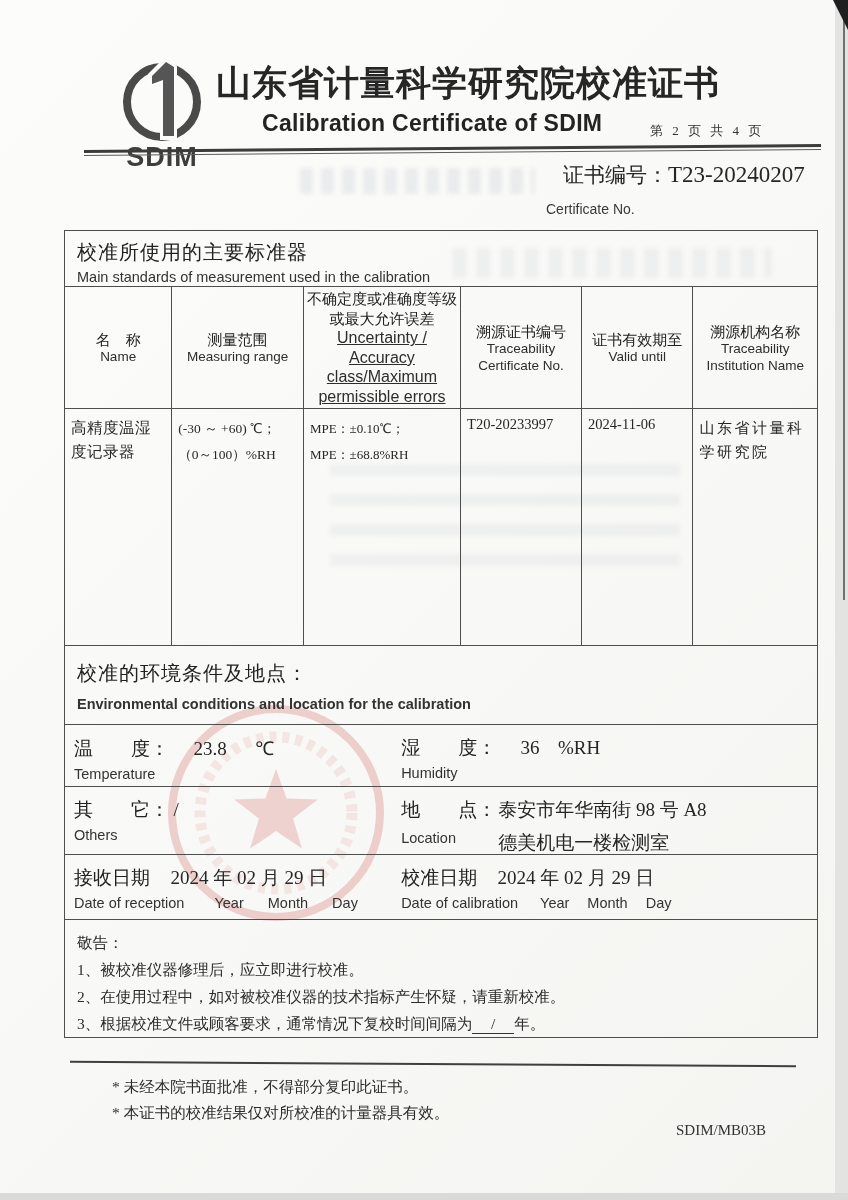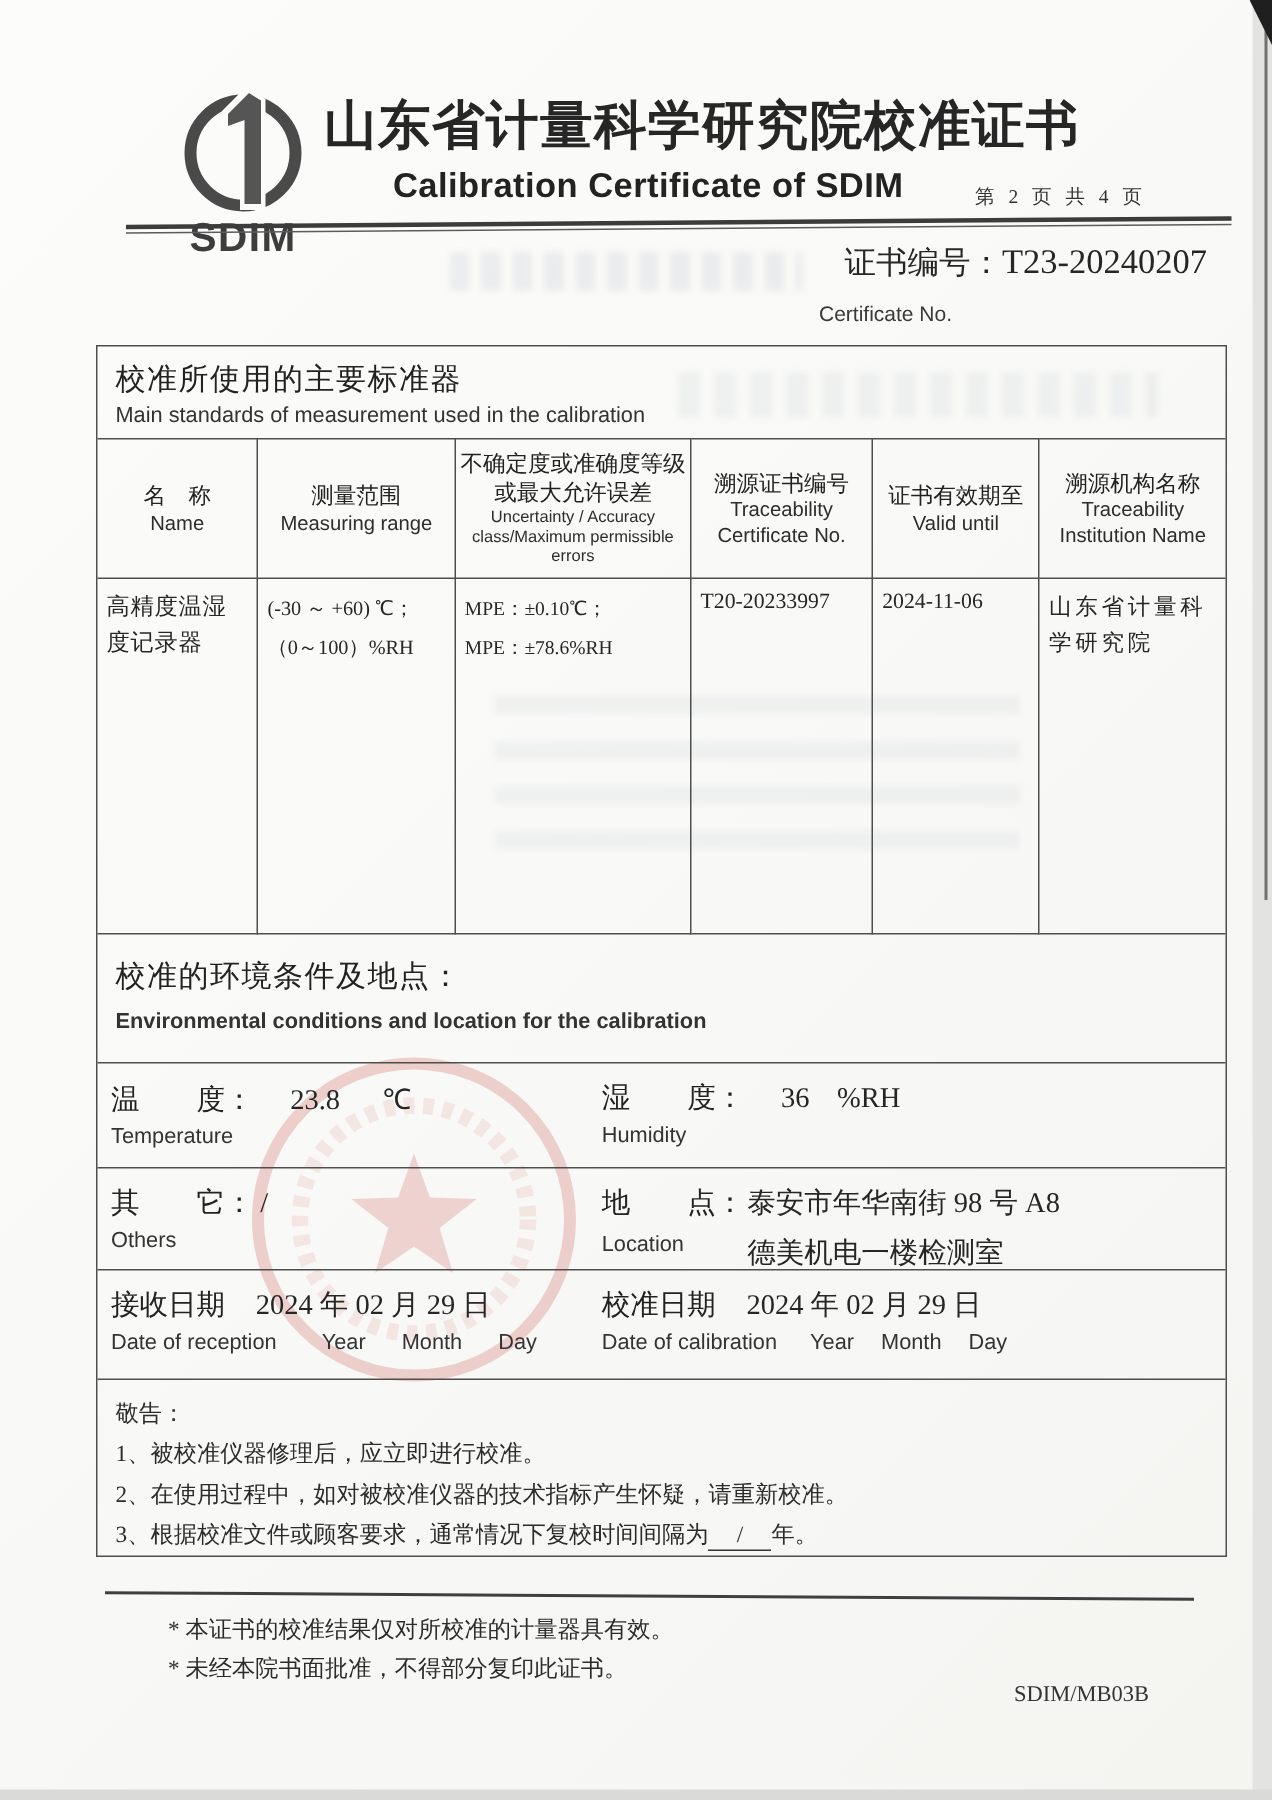--- a/index.html
+++ b/index.html
@@ -49,21 +49,21 @@
   .sec-title-en { font-size:14.5px; color:#333; margin-top:3px; }
   .sec-standards { height:65px; padding:8px 12px 0; box-sizing:border-box; }
 
   table.std { width:100%; border-collapse:collapse; table-layout:fixed;
               border-left:hidden; border-right:hidden;
               border-top:1.4px solid #4e4e4e; border-bottom:1.4px solid #4e4e4e; }
   table.std th, table.std td { border:1.4px solid #4e4e4e; }
   table.std th { height:88px; font-weight:400; vertical-align:middle; padding:2px 3px; }
   .h-zh { font-size:15px; color:#222; line-height:1.3; }
   .h-en { font-size:13.5px; color:#2d2d2d; line-height:1.22; }
-  .h-en-small { font-size:11px; }
+  .h-en-small { font-size:16px;text-decoration:underline; }
   table.std td { height:222px; vertical-align:top; padding:7px 6px;
                  font-family:"Liberation Serif", serif; color:#262626; }
   .d-name { font-size:15.5px; letter-spacing:.5px; line-height:1.55; }
   .d-range { font-size:13.5px; line-height:1.9; }
   .d-mpe { font-size:13px; line-height:2; }
   .d-certno, .d-valid { font-size:14.5px; padding-left:5px; }
   .d-inst { font-size:15px; letter-spacing:2.5px; line-height:1.6; }
 
   .sec-env { height:91px; padding:14px 12px 0; box-sizing:border-box; border-bottom:1.4px solid #4e4e4e; }
   .sec-env .sec-title-en { margin-top:9px;font-weight:bold; }
@@ -175,21 +175,21 @@
         </th>
       </tr>
       <tr>
         <td class="d-name">高精度温湿度记录器</td>
         <td class="d-range">
           <div>(-30 ～ +60) ℃；</div>
           <div>（0～100）%RH</div>
         </td>
         <td class="d-mpe">
           <div>MPE：±0.10℃；</div>
-          <div>MPE：±78.6%RH</div>
+          <div>MPE：±68.8%RH</div>
         </td>
         <td class="d-certno">T20-20233997</td>
         <td class="d-valid">2024-11-06</td>
         <td class="d-inst">山东省计量科学研究院</td>
       </tr>
     </tbody>
       </table>
 
     <div class="sec-env">
       <div class="sec-title-zh">校准的环境条件及地点：</div>
@@ -261,18 +261,18 @@
       <div class="notice-line">1、被校准仪器修理后，应立即进行校准。</div>
       <div class="notice-line">2、在使用过程中，如对被校准仪器的技术指标产生怀疑，请重新校准。</div>
       <div class="notice-line">
         <span>3、根据校准文件或顾客要求，通常情况下复校时间间隔为</span><span class="blank">/</span><span>年。</span>
       </div>
     </div>
   </div>
 
   <div class="abs foot-rule"></div>
   <div class="abs footnotes">
+    <div>* 未经本院书面批准，不得部分复印此证书。</div>
     <div>* 本证书的校准结果仅对所校准的计量器具有效。</div>
-    <div>* 未经本院书面批准，不得部分复印此证书。</div>
   </div>
   <div class="abs form-code">SDIM/MB03B</div>
 
 </div>
 
 </body></html>

